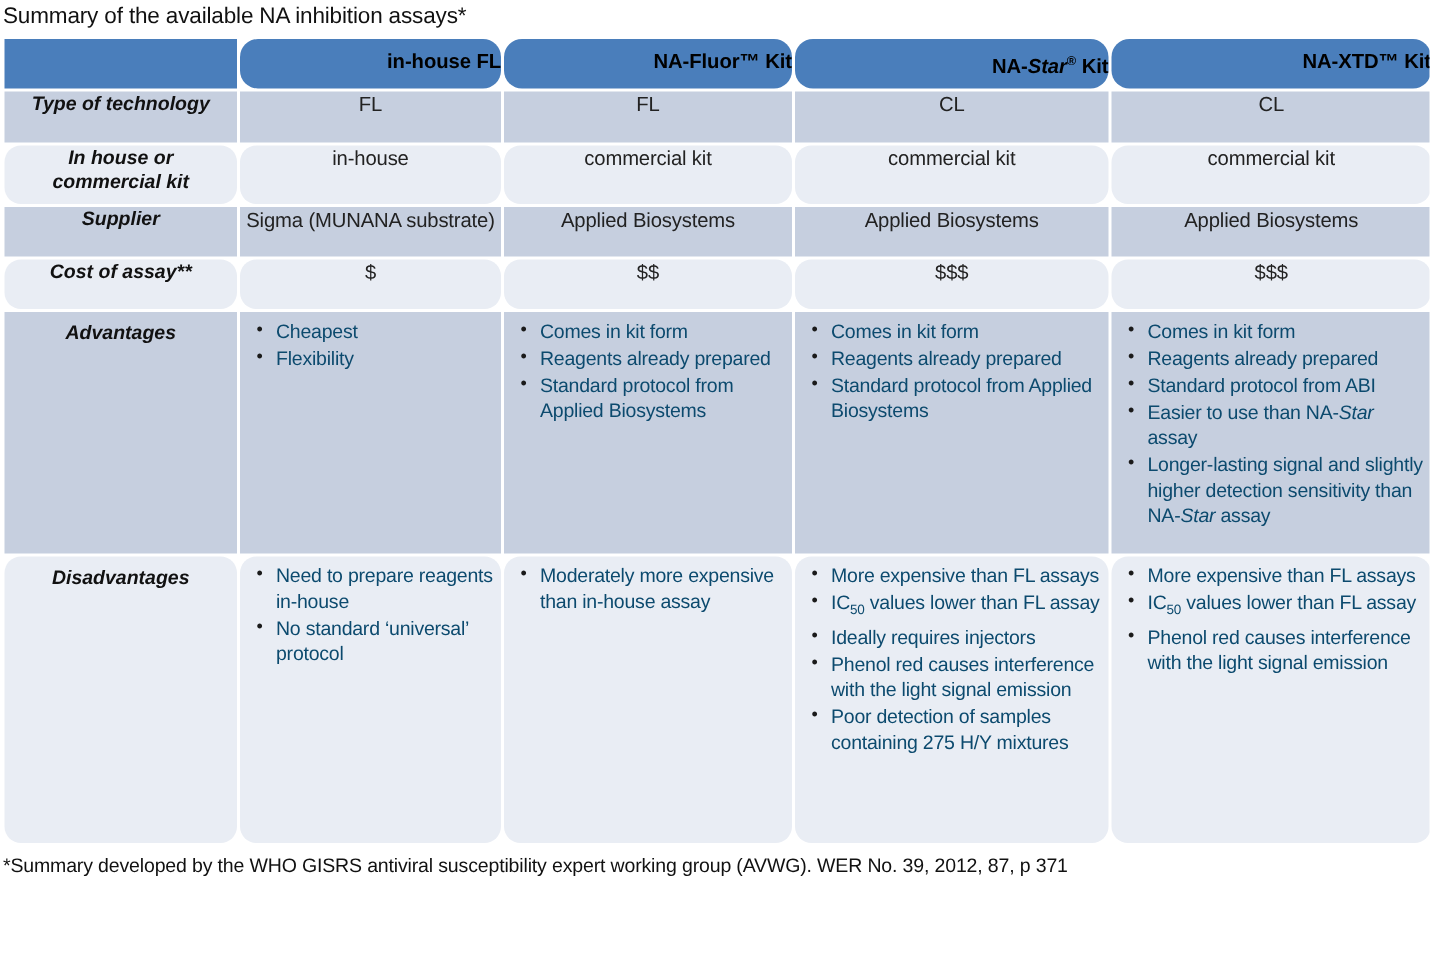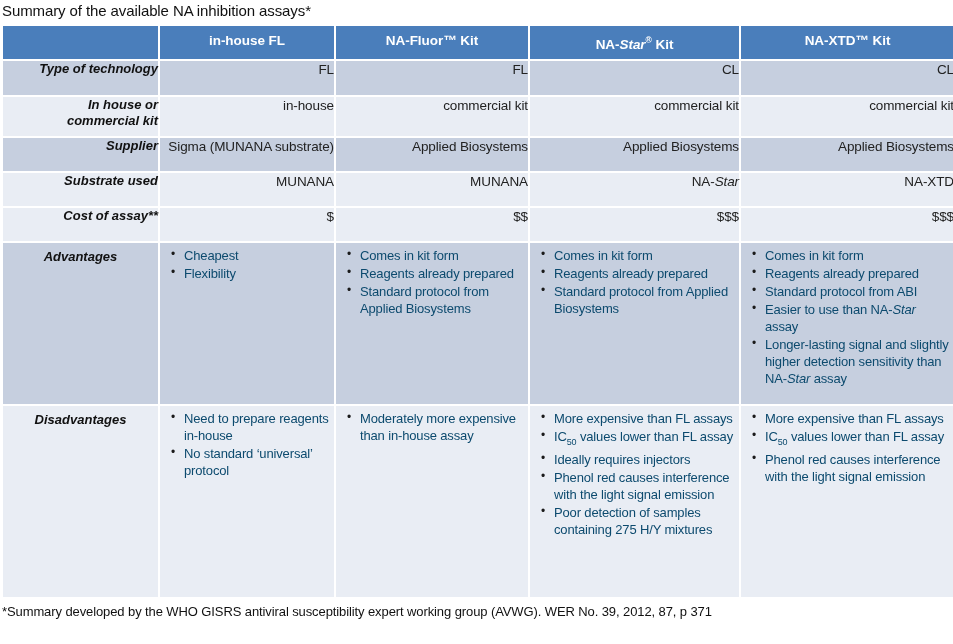--- a/index.html
+++ b/index.html
@@ -47,61 +47,62 @@
   col.c3 { width: 209px; }
   col.c4 { width: 213px; }
 
   
   .hdr-blank {
     background: #4a7ebb;
     height: 29px;
   }
   .hdr {
     background: #4a7ebb;
-    color: #ffffff;
+    color: #000000;
     font-weight: bold;
     font-size: 13.5px;
-    text-align: center;
+    text-align: right;
     vertical-align: middle;
     height: 29px;
     line-height: 29px;
     letter-spacing: -0.05px;
+    border-radius: 12px;
   }
   .hdr .sup {
     font-size: 8.5px;
     vertical-align: super;
     font-weight: bold;
   }
   .hdr em { font-style: italic; }
 
   
   .rowlabel {
     font-weight: bold;
     font-style: italic;
     font-size: 13px;
     text-align: center;
     color: #111111;
     line-height: 16px;
   }
   
   .shade-dark { background: #c6cfdf; }
-  .shade-light { background: #e9edf4; }
+  .shade-light { background: #e9edf4; border-radius: 11px; }
 
   .cellmid {
     text-align: center;
     vertical-align: middle;
     font-size: 13.5px;
     color: #222222;
     line-height: 17px;
     letter-spacing: -0.1px;
     margin-left: 36px;
   }
   .cellmid em { font-style: italic; }
 
-  .vmid { vertical-align: middle; text-align: right; }
+  .vmid { vertical-align: middle; }
   .vtop { vertical-align: top; }
 
   
   .r-tech td { height: 34px; }
   .r-inhouse td { height: 39px; }
   .r-supplier td { height: 33px; }
   .r-substrate td { height: 33px; }
   .r-instr td { height: 33px; }
   .r-cost td { height: 33px; }
   .r-adv td { height: 155px; }
@@ -193,27 +194,20 @@
       </tr>
 
       <tr class="r-supplier">
         <td class="rowlabel shade-dark vmid">Supplier</td>
         <td class="cellmid shade-dark vmid">Sigma (MUNANA substrate)</td>
         <td class="cellmid shade-dark vmid">Applied Biosystems</td>
         <td class="cellmid shade-dark vmid">Applied Biosystems</td>
         <td class="cellmid shade-dark vmid">Applied Biosystems</td>
       </tr>
 
-      <tr class="r-substrate">
-        <td class="rowlabel shade-light vmid">Substrate used</td>
-        <td class="cellmid shade-light vmid">MUNANA</td>
-        <td class="cellmid shade-light vmid">MUNANA</td>
-        <td class="cellmid shade-light vmid">NA-<em>Star</em></td>
-        <td class="cellmid shade-light vmid">NA-XTD</td>
-      </tr>
 
 
       <tr class="r-cost">
         <td class="rowlabel shade-light vmid">Cost of assay**</td>
         <td class="cellmid shade-light vmid">$</td>
         <td class="cellmid shade-light vmid">$$</td>
         <td class="cellmid shade-light vmid">$$$</td>
         <td class="cellmid shade-light vmid">$$$</td>
       </tr>
 

